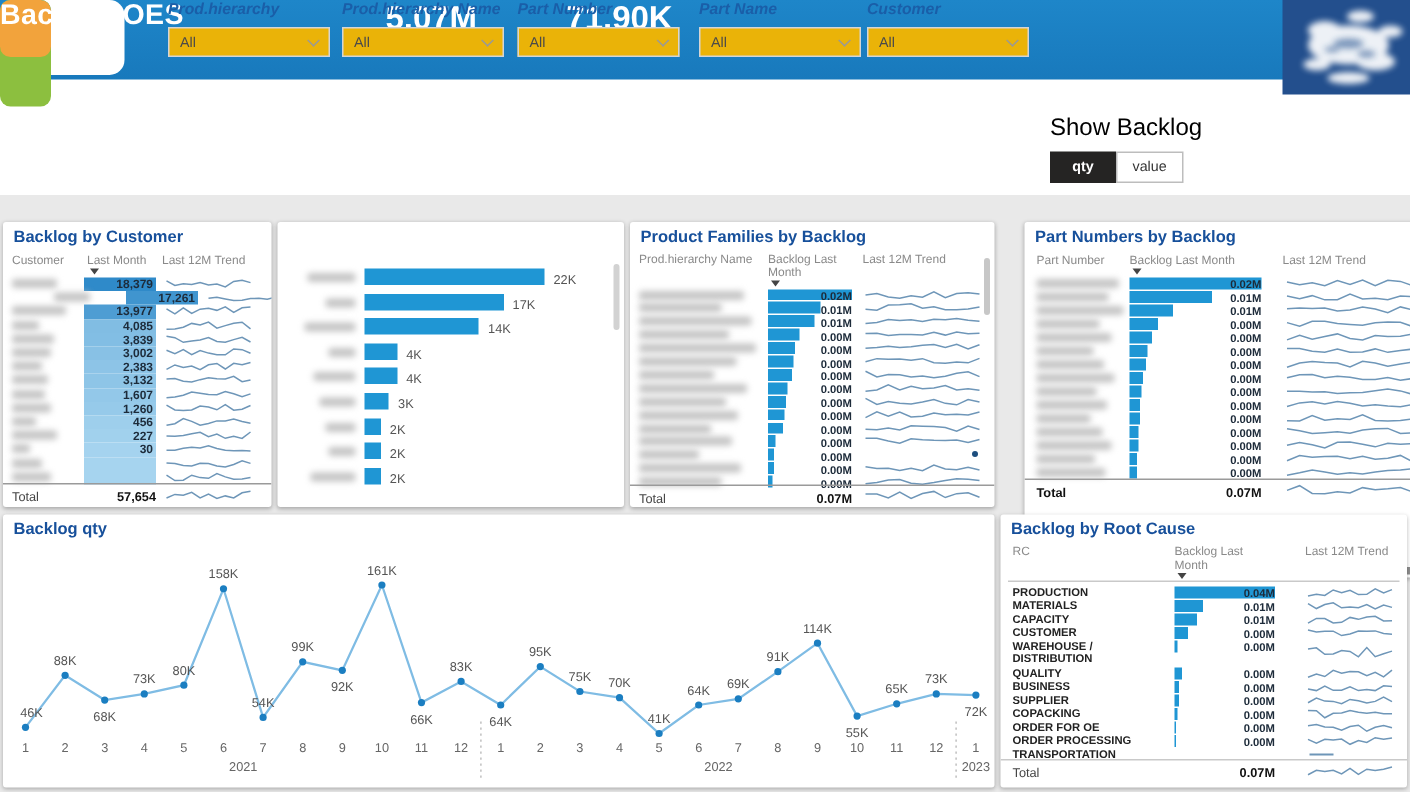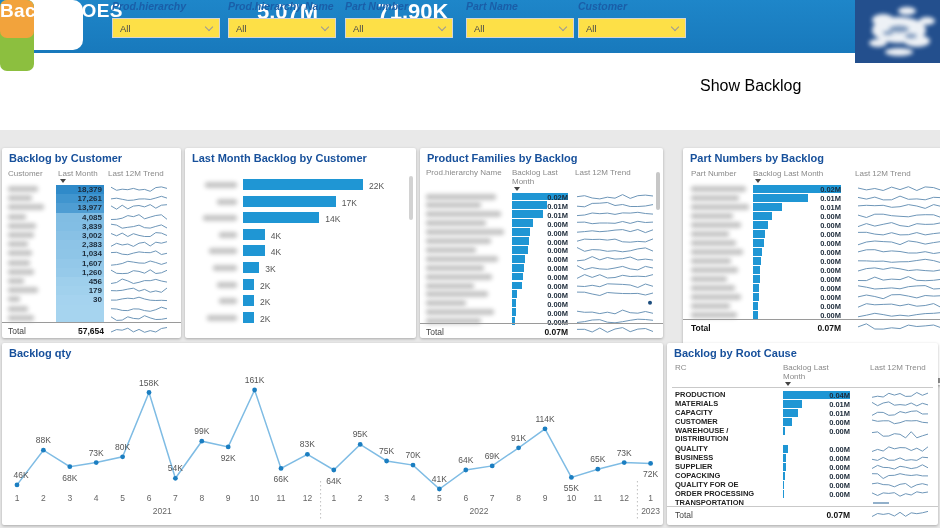--- a/index.html
+++ b/index.html
@@ -23,21 +23,21 @@
     border-radius:7px; z-index:3; }
   .hdr-title { position:absolute; left:96; top:24; color:#fff; font-size:19px; font-weight:bold;
     letter-spacing:.3px; z-index:3; }
   .kpi { position:absolute; top:18; text-align:center; color:#fff; z-index:3; }
   .kpi .v { font-size:22px; font-weight:bold; line-height:24px; }
   .kpi .l { font-size:10px; color:#D6EAF8; margin-top:2px; }
 
   
   .filter { position:absolute; top:77; width:108px; z-index:3; }
   .filter .flabel { font-size:10.5px; font-weight:bold; color:#1A5EA8; display:block;font-style:italic; }
-  .dropdown { margin-top:6px; height:20px; background:#fde047; border:1px solid #D5D5D5;
+  .dropdown { margin-top:6px; height:20px; background:#eab308; border:1px solid #D5D5D5;
     display:flex; align-items:center; justify-content:space-between; padding:0 7px; cursor:pointer; }
   .dropdown .dval { font-size:9.5px; color:#4a4a4a; }
   .chev { width:6px; height:6px; border-left:1.4px solid #999; border-bottom:1.4px solid #999;
     transform:rotate(-45deg); margin-top:-3px; }
   .toggle-wrap { position:absolute; left:700px; top:77px; z-index:3; }
   .toggle-row { display:flex; margin-top:6px; }
   .tbtn { height:21px; min-width:44px; padding:0 10px; font-size:9.5px; display:flex;
     align-items:center; justify-content:center; cursor:pointer; }
   .tbtn.on { background:#252423; color:#fff; font-weight:bold; }
   .tbtn.off { background:#fff; color:#333; border:1px solid #BDBDBD; }
@@ -138,20 +138,24 @@
   </div>
   <div class="filter" style="left:578px;">
     <span class="flabel">Customer</span>
     <div class="dropdown">
       <span class="dval">All</span>
       <span class="chev"></span>
     </div>
   </div>
   <div class="toggle-wrap">
     <span class="flabel">Show Backlog</span>
+    <div class="toggle-row">
+      <div class="tbtn on">qty</div>
+      <div class="tbtn off">value</div>
+    </div>
   </div>
 
   <div class="content-bg"></div>
 
   <div class="panel" style="left:2px; top:148px; width:179px; height:190px;">
     <div class="ptitle">Backlog by Customer</div>
     <div class="thead">
       <span style="left:6px; top:21px;">Customer</span>
       <span style="left:56px; top:21px;">Last Month</span>
       <span style="left:106px; top:21px;">Last 12M Trend</span>
@@ -160,21 +164,21 @@
     <div id="p1-rows">
         <div class="trow" style="top: 36px; height: 9.2px;">
           <span class="redact" style="position:absolute; left:6px; top:2px; width:30px;"></span>
           <span class="cell valcell" style="left:54px; top:1px; width:48px; height:9.2px; background:rgb(47,138,201); padding-right:2px;">18,379</span>
           <span style="position:absolute; left:108px; top:1px;">
             <svg width="58" height="8">
               <polyline points="1.0,2.2 6.6,5.3 12.2,4.2 17.8,4.7 23.4,3.4 29.0,5.0 34.6,4.4 40.2,6.3 45.8,2.6 51.4,1.9 57.0,3.4" fill="none" stroke="#6E96B8" stroke-width="1"></polyline>
             </svg>
           </span>
         </div>
-        <div class="trow" style="top: 45.2px; height: 9.2px;">
+        <div class="trow" style="top: 45.2px; height: 9.2px; margin-left: 28px;">
           <span class="redact" style="position:absolute; left:6px; top:2px; width:24px;"></span>
           <span class="cell valcell" style="left:54px; top:1px; width:48px; height:9.2px; background:rgb(64,149,207); padding-right:2px;">17,261</span>
           <span style="position:absolute; left:108px; top:1px;">
             <svg width="58" height="8">
               <polyline points="1.0,4.9 6.6,4.2 12.2,5.3 17.8,6.4 23.4,6.1 29.0,5.0 34.6,4.9 40.2,5.5 45.8,4.0 51.4,2.3 57.0,4.1" fill="none" stroke="#6E96B8" stroke-width="1"></polyline>
             </svg>
           </span>
         </div>
         <div class="trow" style="top: 54.4px; height: 9.2px;">
           <span class="redact" style="position:absolute; left:6px; top:2px; width:36px;"></span>
@@ -216,21 +220,21 @@
           <span class="redact" style="position:absolute; left:6px; top:2px; width:20px;"></span>
           <span class="cell valcell" style="left:54px; top:1px; width:48px; height:9.2px; background:rgb(141,196,231); padding-right:2px;">2,383</span>
           <span style="position:absolute; left:108px; top:1px;">
             <svg width="58" height="8">
               <polyline points="1.0,6.3 6.6,3.3 12.2,5.0 17.8,4.0 23.4,6.4 29.0,3.2 34.6,2.3 40.2,6.0 45.8,2.2 51.4,3.2 57.0,1.7" fill="none" stroke="#6E96B8" stroke-width="1"></polyline>
             </svg>
           </span>
         </div>
         <div class="trow" style="top: 100.4px; height: 9.2px;">
           <span class="redact" style="position:absolute; left:6px; top:2px; width:24px;"></span>
-          <span class="cell valcell" style="left:54px; top:1px; width:48px; height:9.2px; background:rgb(142,197,231); padding-right:2px;">1,034</span>
+          <span class="cell valcell" style="left:54px; top:1px; width:48px; height:9.2px; background:rgb(142,197,231); padding-right:2px;">3,132</span>
           <span style="position:absolute; left:108px; top:1px;">
             <svg width="58" height="8">
               <polyline points="1.0,3.6 6.6,3.3 12.2,5.2 17.8,5.7 23.4,4.1 29.0,2.9 34.6,3.5 40.2,3.7 45.8,1.9 51.4,5.5 57.0,4.3" fill="none" stroke="#6E96B8" stroke-width="1"></polyline>
             </svg>
           </span>
         </div>
         <div class="trow" style="top: 109.6px; height: 9.2px;">
           <span class="redact" style="position:absolute; left:6px; top:2px; width:22px;"></span>
           <span class="cell valcell" style="left:54px; top:1px; width:48px; height:9.2px; background:rgb(147,200,233); padding-right:2px;">1,607</span>
           <span style="position:absolute; left:108px; top:1px;">
@@ -252,21 +256,21 @@
           <span class="redact" style="position:absolute; left:6px; top:2px; width:16px;"></span>
           <span class="cell valcell" style="left:54px; top:1px; width:48px; height:9.2px; background:rgb(158,207,236); padding-right:2px;">456</span>
           <span style="position:absolute; left:108px; top:1px;">
             <svg width="58" height="8">
               <polyline points="1.0,6.5 6.6,5.5 12.2,2.0 17.8,3.9 23.4,6.5 29.0,5.3 34.6,3.6 40.2,3.7 45.8,2.4 51.4,4.0 57.0,5.1" fill="none" stroke="#6E96B8" stroke-width="1"></polyline>
             </svg>
           </span>
         </div>
         <div class="trow" style="top: 137.2px; height: 9.2px;">
           <span class="redact" style="position:absolute; left:6px; top:2px; width:30px;"></span>
-          <span class="cell valcell" style="left:54px; top:1px; width:48px; height:9.2px; background:rgb(161,209,237); padding-right:2px;">179</span>
+          <span class="cell valcell" style="left:54px; top:1px; width:48px; height:9.2px; background:rgb(161,209,237); padding-right:2px;">227</span>
           <span style="position:absolute; left:108px; top:1px;">
             <svg width="58" height="8">
               <polyline points="1.0,4.6 6.6,4.8 12.2,4.3 17.8,3.1 23.4,2.2 29.0,5.1 34.6,3.4 40.2,6.2 45.8,4.9 51.4,6.3 57.0,2.0" fill="none" stroke="#6E96B8" stroke-width="1"></polyline>
             </svg>
           </span>
         </div>
         <div class="trow" style="top: 146.4px; height: 9.2px;">
           <span class="redact" style="position:absolute; left:6px; top:2px; width:12px;"></span>
           <span class="cell valcell" style="left:54px; top:1px; width:48px; height:9.2px; background:rgb(165,211,239); padding-right:2px;">30</span>
           <span style="position:absolute; left:108px; top:1px;">
@@ -299,21 +303,20 @@
       <span class="tv" style="left:54px; top:3px; width:48px;">57,654</span>
       <span id="p1-total-spark" style="position:absolute; left:108px; top:2px;">
           <svg width="58" height="9">
             <polyline points="1.0,7.0 6.6,4.6 12.2,5.2 17.8,3.2 23.4,6.9 29.0,4.4 34.6,7.3 40.2,5.6 45.8,7.0 51.4,3.5 57.0,2.5" fill="none" stroke="#6E96B8" stroke-width="1"></polyline>
           </svg>
         </span>
     </div>
   </div>
 
   <div class="panel" style="left:185px; top:148px; width:231px; height:190px;">
-    <div class="ptitle">Last Month Backlog by Customer</div>
     <div id="p2-rows">
         <div class="trow" style="top: 29px; height: 16.6px; padding-left: 25px;">
           <span class="redact" style="position:absolute; left:20px; top:5px; width:32px;"></span>
           <span class="barfill" style="left:58px; top:2px; width:120px; height:11px;"></span>
           <span class="cell" style="left:184px; top:4px; color:#555; font-size:8.5px;">22K</span>
         </div>
         <div class="trow" style="top: 45.6px; height: 16.6px;">
           <span class="redact" style="position:absolute; left:32px; top:5px; width:20px;"></span>
           <span class="barfill" style="left:58px; top:2px; width:92.72727272727272px; height:11px;"></span>
           <span class="cell" style="left:156.72727272727272px; top:4px; color:#555; font-size:8.5px;">17K</span>
@@ -885,21 +888,21 @@
           <span class="cell" style="left:8px; top:1px; width:104px; font-size:7.5px; font-weight:bold; color:#222; line-height:8.8px;">COPACKING</span>
           <span class="barfill" style="left:116px; top:0.5px; width:2.01px; height:8px;"></span>
           <span class="cell valcell" style="left:116px; top:1px; width:67px; font-size:7.5px;">0.00M</span>
           <span style="position:absolute; left:204px; top:0.5px;">
             <svg width="58" height="8">
               <polyline points="1.0,1.7 6.6,1.8 12.2,6.5 17.8,3.5 23.4,3.3 29.0,1.7 34.6,2.9 40.2,3.5 45.8,2.8 51.4,3.9 57.0,3.9" fill="none" stroke="#6E96B8" stroke-width="1"></polyline>
             </svg>
           </span>
         </div>
         <div class="trow" style="top: 137px; height: 9px;">
-          <span class="cell" style="left:8px; top:0.5px; width:104px; font-size:7.5px; font-weight:bold; color:#222; line-height:8.8px;">QUALITY FOR OE</span>
+          <span class="cell" style="left:8px; top:0.5px; width:104px; font-size:7.5px; font-weight:bold; color:#222; line-height:8.8px;">ORDER FOR OE</span>
           <span class="barfill" style="left:116px; top:0.5px; width:1.34px; height:8px;"></span>
           <span class="cell valcell" style="left:116px; top:1px; width:67px; font-size:7.5px;">0.00M</span>
           <span style="position:absolute; left:204px; top:0.5px;">
             <svg width="58" height="8">
               <polyline points="1.0,2.8 6.6,2.0 12.2,3.6 17.8,3.8 23.4,5.8 29.0,3.3 34.6,2.5 40.2,6.5 45.8,3.8 51.4,2.7 57.0,4.1" fill="none" stroke="#6E96B8" stroke-width="1"></polyline>
             </svg>
           </span>
         </div>
         <div class="trow" style="top: 146px; height: 9px;">
           <span class="cell" style="left:8px; top:0.5px; width:104px; font-size:7.5px; font-weight:bold; color:#222; line-height:8.8px;">ORDER PROCESSING</span>

